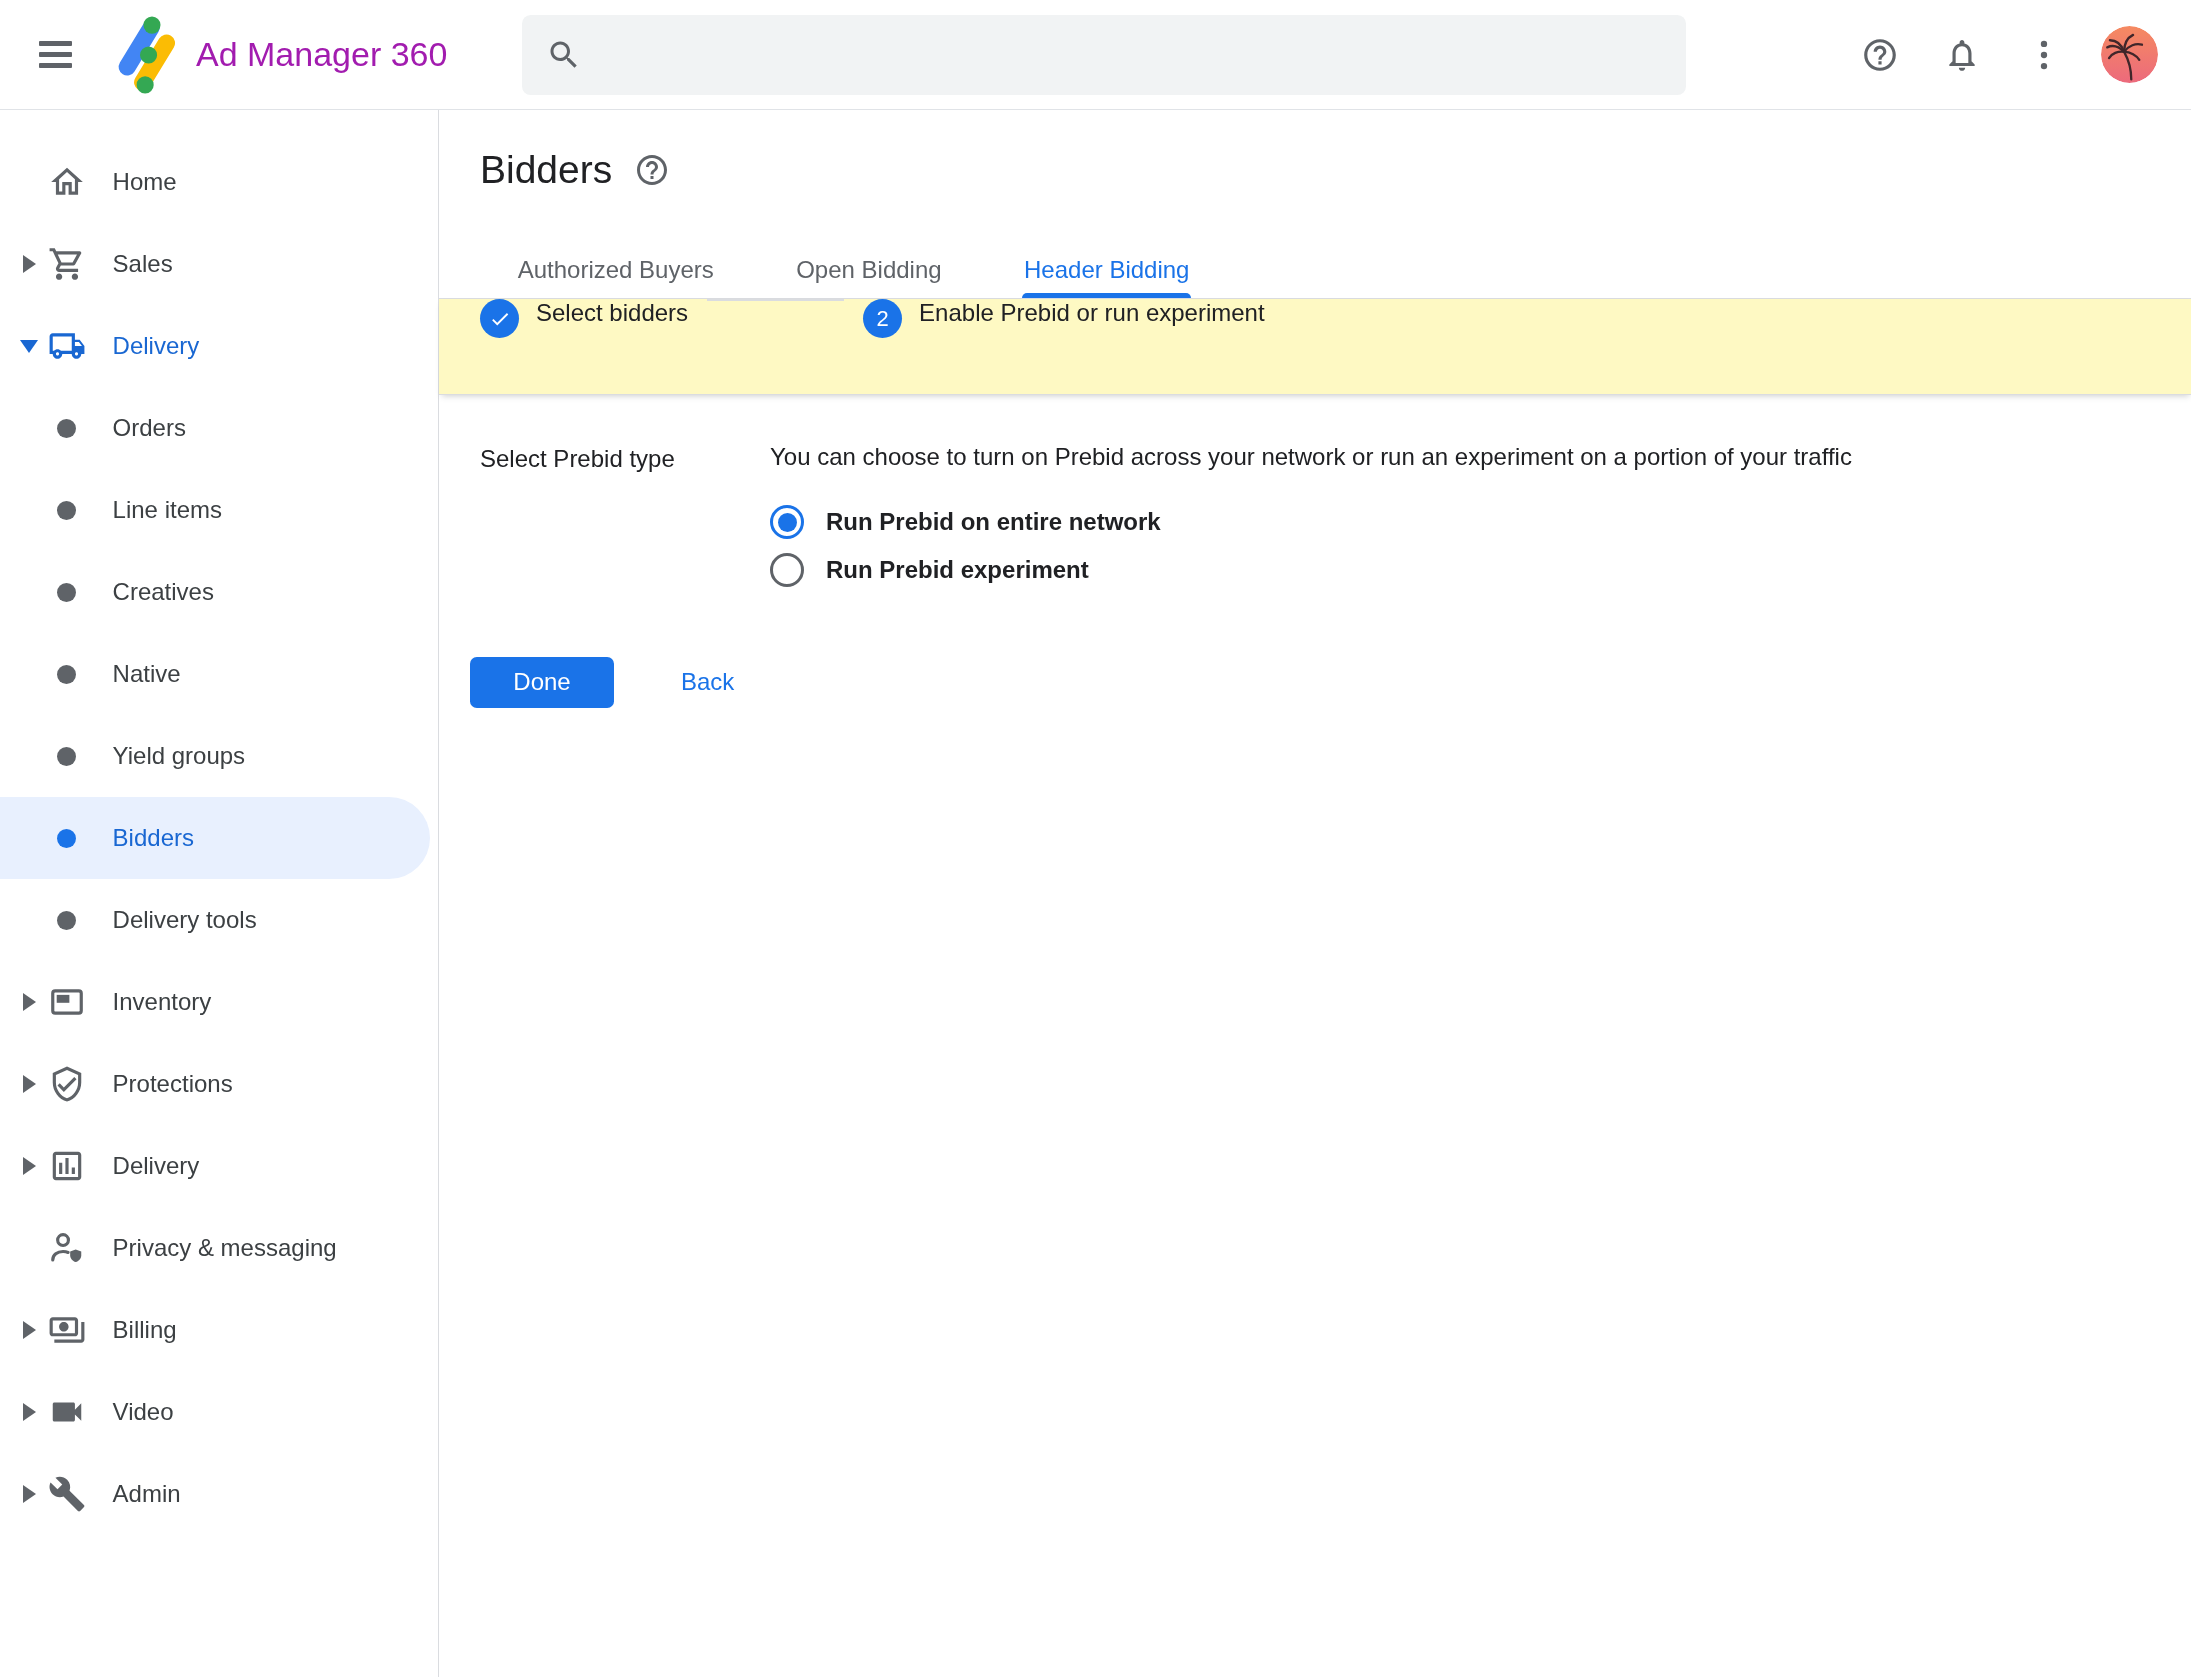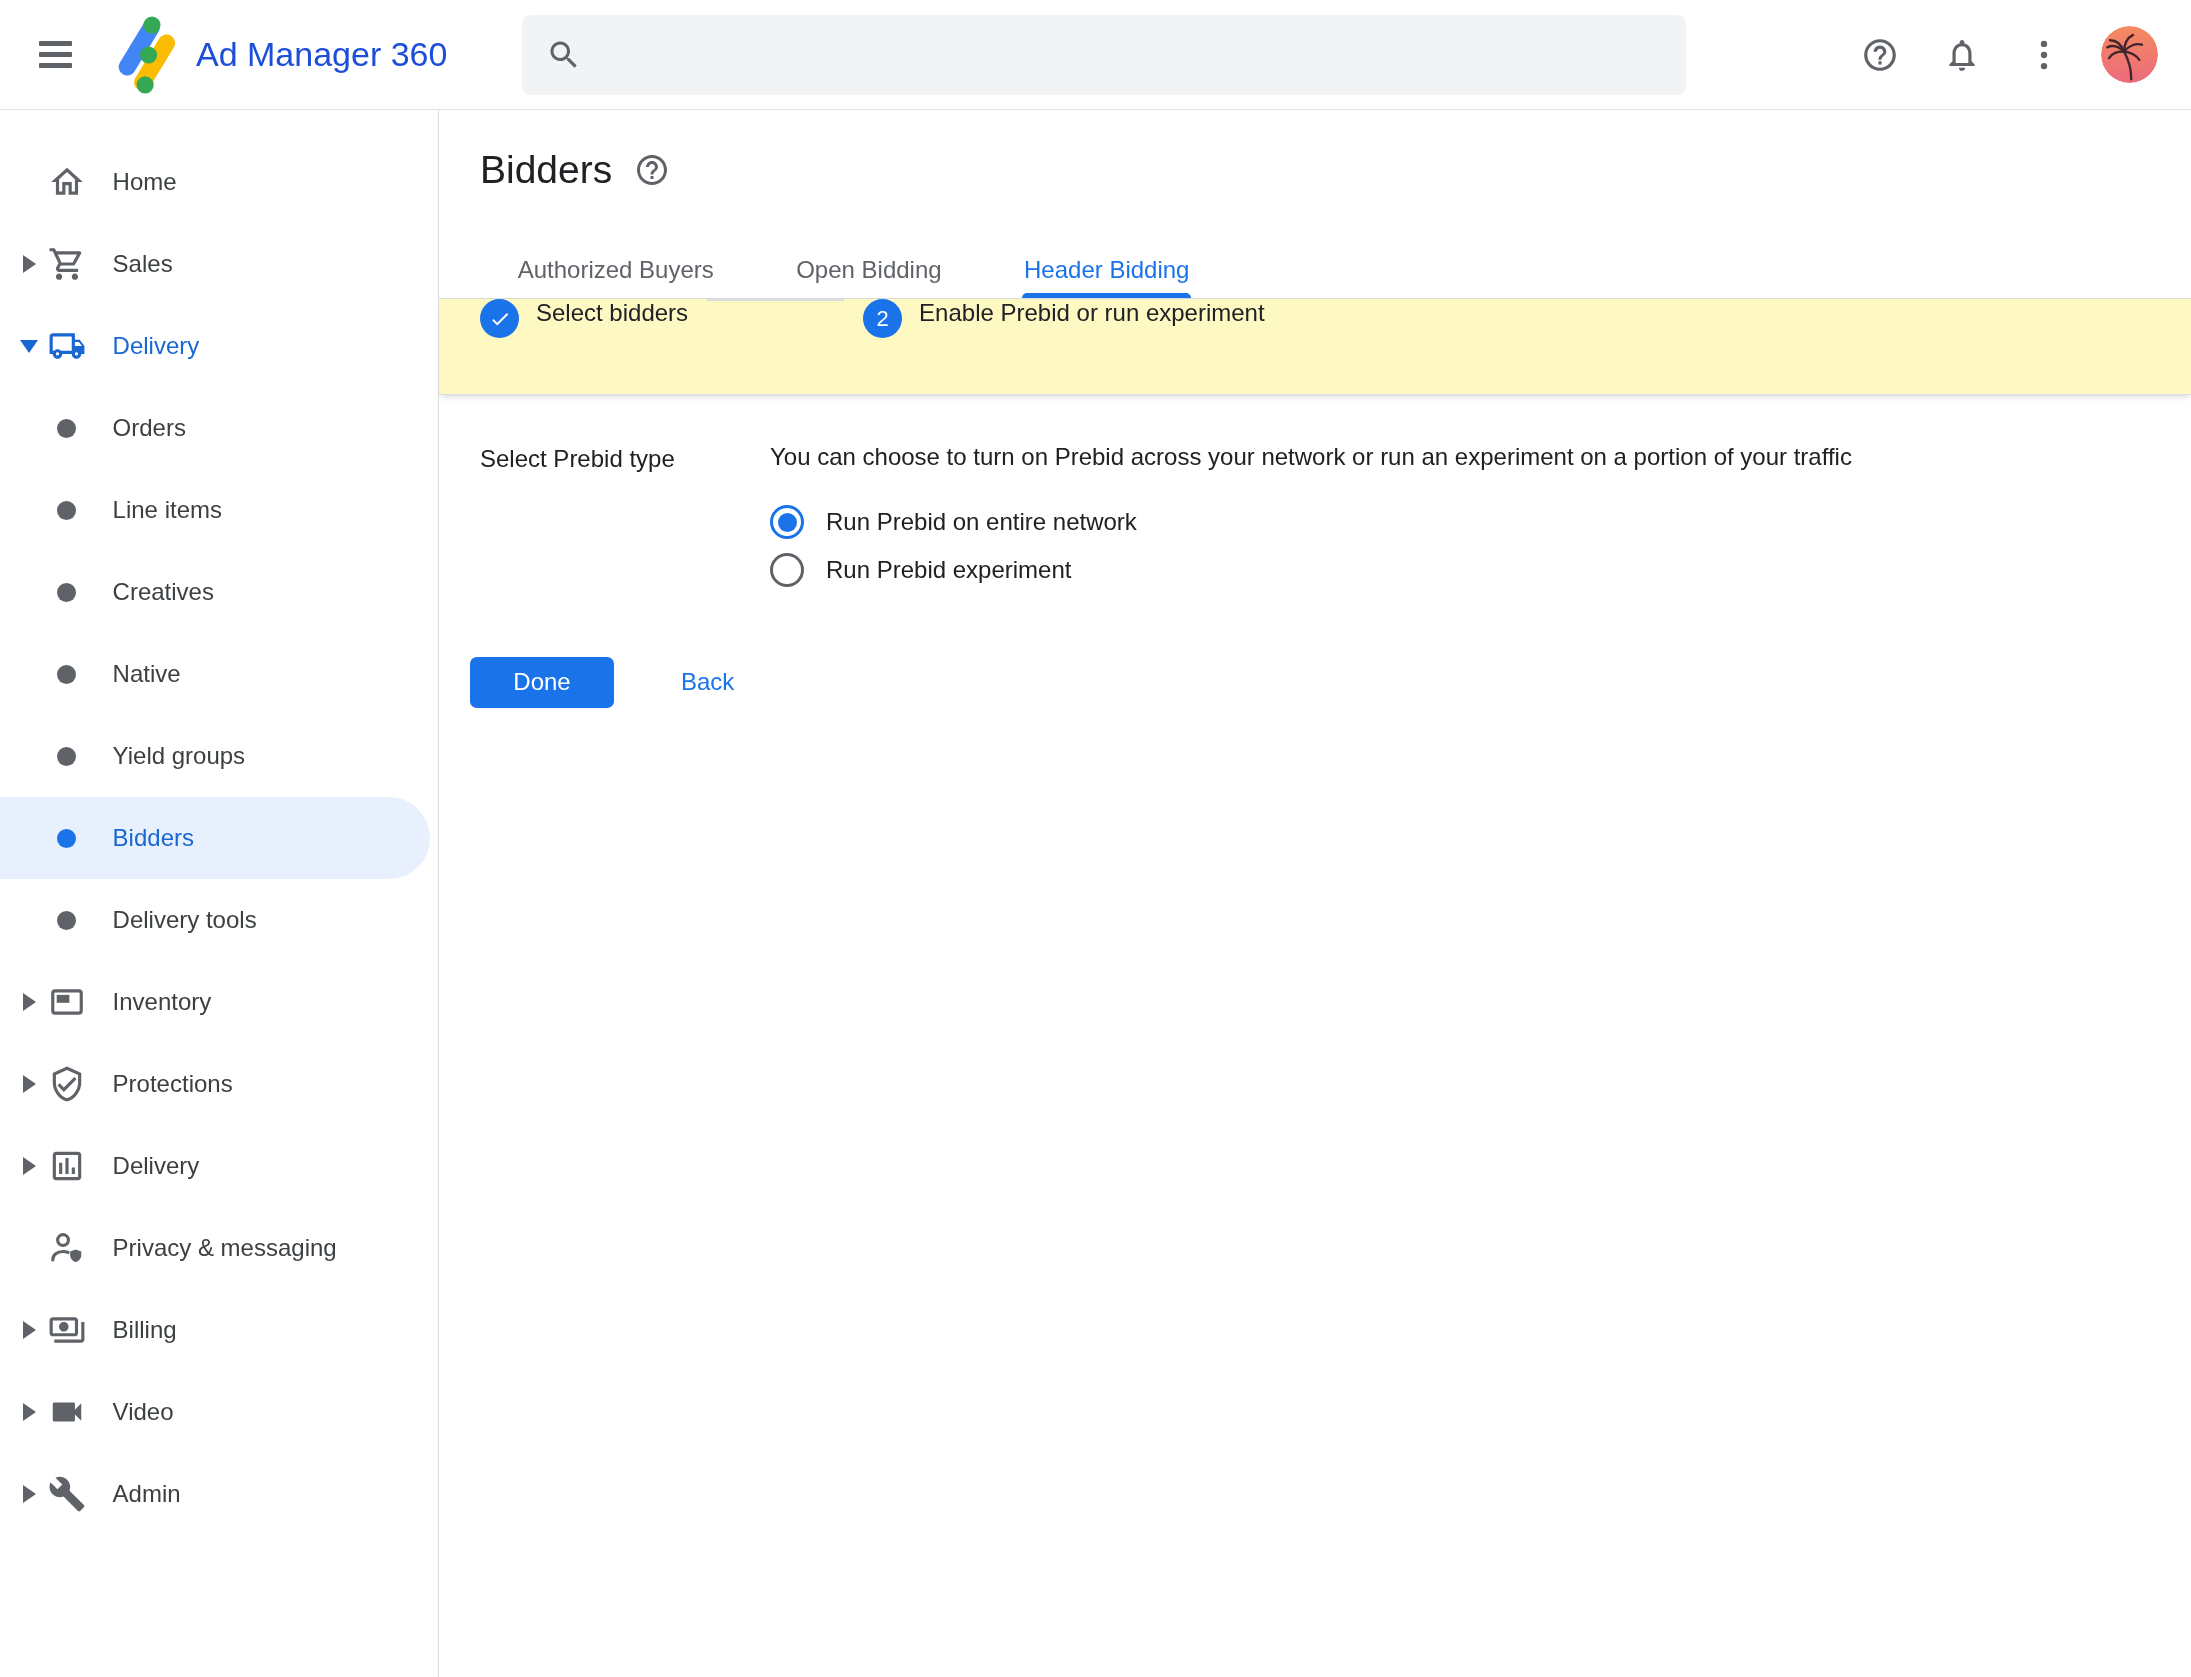--- a/index.html
+++ b/index.html
@@ -6,21 +6,21 @@
   html,body { width:2192px; height:1678px; overflow:hidden; background:#fff;
     font-family:"Liberation Sans", sans-serif; color:#202124; }
 
   
   .topbar { height:110px; display:flex; align-items:center; border-bottom:1.7px solid #e0e3e7;
     background:#fff; padding:0 34px 0 0; position:relative; z-index:5; }
   .hamburger { width:62px; height:62px; margin-left:24px; border:none; background:transparent;
     display:flex; flex-direction:column; justify-content:center; align-items:center; gap:6.8px; cursor:pointer; }
   .hamburger span { display:block; width:33px; height:4.3px; background:#5f6368; border-radius:0.9px; }
   .logo { margin-left:29px; width:62px; height:82px; display:flex; align-items:center; }
-  .app-title { margin-left:19px; font-size:34px; color:#1d4ed8; letter-spacing:0; white-space:nowrap; }
+  .app-title { margin-left:19px; font-size:34px; color:#a21caf; letter-spacing:0; white-space:nowrap; }
   .searchbar { margin-left:75px; width:1164px; height:80px; background:#f1f3f4; border-radius:8.6px;
     display:flex; align-items:center; padding:0 24px; }
   .searchbar svg { flex:0 0 auto; }
   .searchbar input { border:none; outline:none; background:transparent; font-size:26px; color:#202124;
     margin-left:20.5px; flex:1; font-family:"Liberation Sans", sans-serif; }
   .topbar-right { display:flex; align-items:center; margin-left:auto; gap:19px; }
   .icon-btn { width:63px; height:63px; border:none; background:transparent; border-radius:50%;
     display:flex; align-items:center; justify-content:center; cursor:pointer; }
   .avatar { width:57px; height:57px; border-radius:50%; overflow:hidden; border:none; background:transparent;
     padding:0; cursor:pointer; margin-left:6.8px; }
@@ -71,21 +71,21 @@
     box-shadow:0 3.4px 6px -2.6px rgba(60,64,67,.25); }
   .step-circle { width:39px; height:39px; border-radius:50%; background:#1a73e8; color:#fff;
     display:flex; align-items:center; justify-content:center; font-size:22px; font-weight:500; flex:0 0 auto; }
   .step-label { margin-left:17px; font-size:24px; font-weight:500; color:#202124; white-space:nowrap; }
   .step-connector { width:137px; height:1.7px; background:#dadce0; margin:0 19px; }
 
   .form-section { display:flex; padding:45px 0 0 41px; }
   .form-label { width:290px; font-size:24px; font-weight:500; color:#202124; padding-top:5.1px; flex:0 0 auto; }
   .form-content { flex:1; }
   .form-desc { font-size:24px; color:#202124; line-height:34px; }
-  .radio-group { margin-top:24px; }
+  .radio-group { margin-top:24px;font-weight:bold; }
   .radio-row { display:flex; align-items:center; height:48px; cursor:pointer; }
   .radio-outer { width:34px; height:34px; border-radius:50%; border:3.4px solid #5f6368; flex:0 0 auto;
     display:flex; align-items:center; justify-content:center; background:#fff; }
   .radio-row.selected .radio-outer { border-color:#1a73e8; }
   .radio-inner { width:19px; height:19px; border-radius:50%; background:transparent; }
   .radio-row.selected .radio-inner { background:#1a73e8; }
   .radio-label { margin-left:22px; font-size:24px; color:#202124; }
 
   .actions { display:flex; align-items:center; margin:62px 0 0 31px; }
   .btn-primary { width:144px; height:51px; background:#1a73e8; color:#fff; border:none; border-radius:6.8px;

